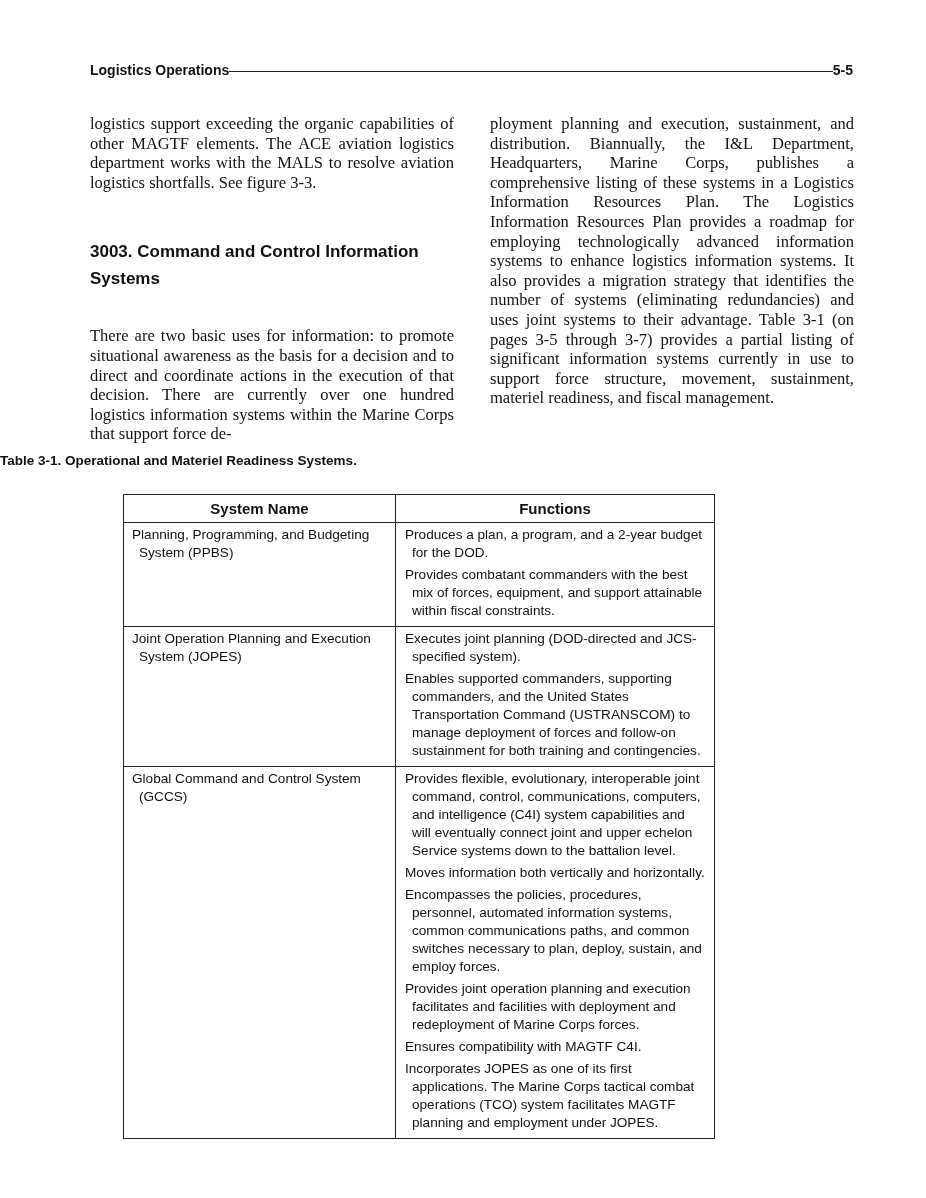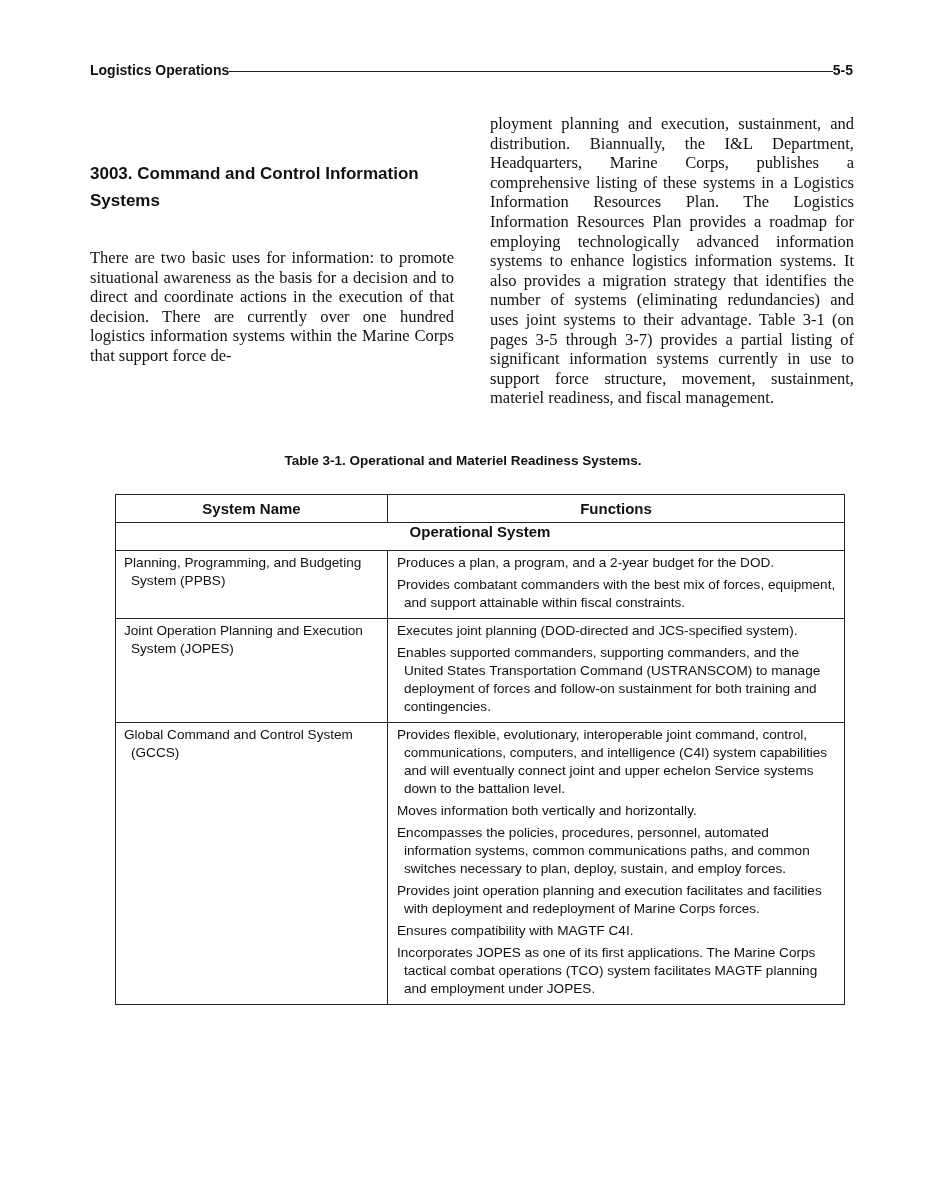--- a/index.html
+++ b/index.html
@@ -16,25 +16,25 @@
     text-align: justify; hyphens: none;
   }
   .col p { margin: 0; }
   .col-left { left: 90px; }
   .col-right { left: 490px; }
   .section-heading {
     font-family: "Liberation Sans", sans-serif; font-weight: bold; font-size: 17px; line-height: 27px;
     margin: 46px 0 34px 0; text-align: left;
   }
   .caption {
-    position: absolute; left: 0; width: 926px; top: 453px; text-align: center;
+    position: absolute; left: 0; width: 926px; top: 453px; 
     font-family: "Liberation Sans", sans-serif; font-weight: bold; font-size: 13.5px;
   }
   table.systems {
-    position: absolute; left: 115px; top: 494px; width: 730px;
+    position: absolute; left: 123px; top: 494px; width: 592px;
     border-collapse: collapse;
     font-family: "Liberation Sans", sans-serif; font-size: 13.6px; line-height: 18px;
   }
   table.systems td, table.systems th { border: 1.5px solid #222; vertical-align: top; }
   table.systems th {
     font-weight: bold; font-size: 15px; height: 27px; padding: 0; vertical-align: middle; text-align: center;
   }
   th.col-name { width: 271px; }
   td.group-row { text-align: center; font-weight: bold; font-size: 15px; height: 27px; padding: 0; vertical-align: middle; }
   td.name-cell { padding: 3px 8px 6px 8px; }
@@ -46,41 +46,39 @@
 </head>
 <body>
 
 <div class="running-head">
   <span>Logistics Operations</span>
   <span class="rule"></span>
   <span>5-5</span>
 </div>
 
 <div class="col col-left">
+  <p>logistics support exceeding the organic capabilities of other MAGTF elements. The ACE aviation logistics department works with the MALS to resolve aviation logistics shortfalls. See figure 3-3.</p>
   <div class="section-heading">3003.  Command and Control Information Systems</div>
   <p>There are two basic uses for information: to promote situational awareness as the basis for a decision and to direct and coordinate actions in the execution of that decision. There are currently over one hundred logistics information systems within the Marine Corps that support force de-</p>
 </div>
 
 <div class="col col-right">
   <p>ployment planning and execution, sustainment, and distribution. Biannually, the I&amp;L Department, Headquarters, Marine Corps, publishes a comprehensive listing of these systems in a Logistics Information Resources Plan. The Logistics Information Resources Plan provides a roadmap for employing technologically advanced information systems to enhance logistics information systems. It also provides a migration strategy that identifies the number of systems (eliminating redundancies) and uses joint systems to their advantage. Table 3-1 (on pages 3-5 through 3-7) provides a partial listing of significant information systems currently in use to support force structure, movement, sustainment, materiel readiness, and fiscal management.</p>
 </div>
 
 <div class="caption">Table 3-1. Operational and Materiel Readiness Systems.</div>
 
 <table class="systems">
   <thead>
     <tr>
       <th class="col-name">System Name</th>
       <th>Functions</th>
     </tr>
   </thead>
   <tbody id="table-body">
-    <tr>
-      <td class="group-row" colspan="2">Operational System</td>
-    </tr>
   <tr>
         <td class="name-cell">
           <div class="hang">Planning, Programming, and Budgeting System (PPBS)</div>
         </td>
         <td class="func-cell">
           <div class="func-item hang">Produces a plan, a program, and a 2-year budget for the DOD.</div>
           <div class="func-item hang">Provides combatant commanders with the best mix of forces, equipment, and support attainable within fiscal constraints.</div>
         </td>
       </tr>
       <tr>

